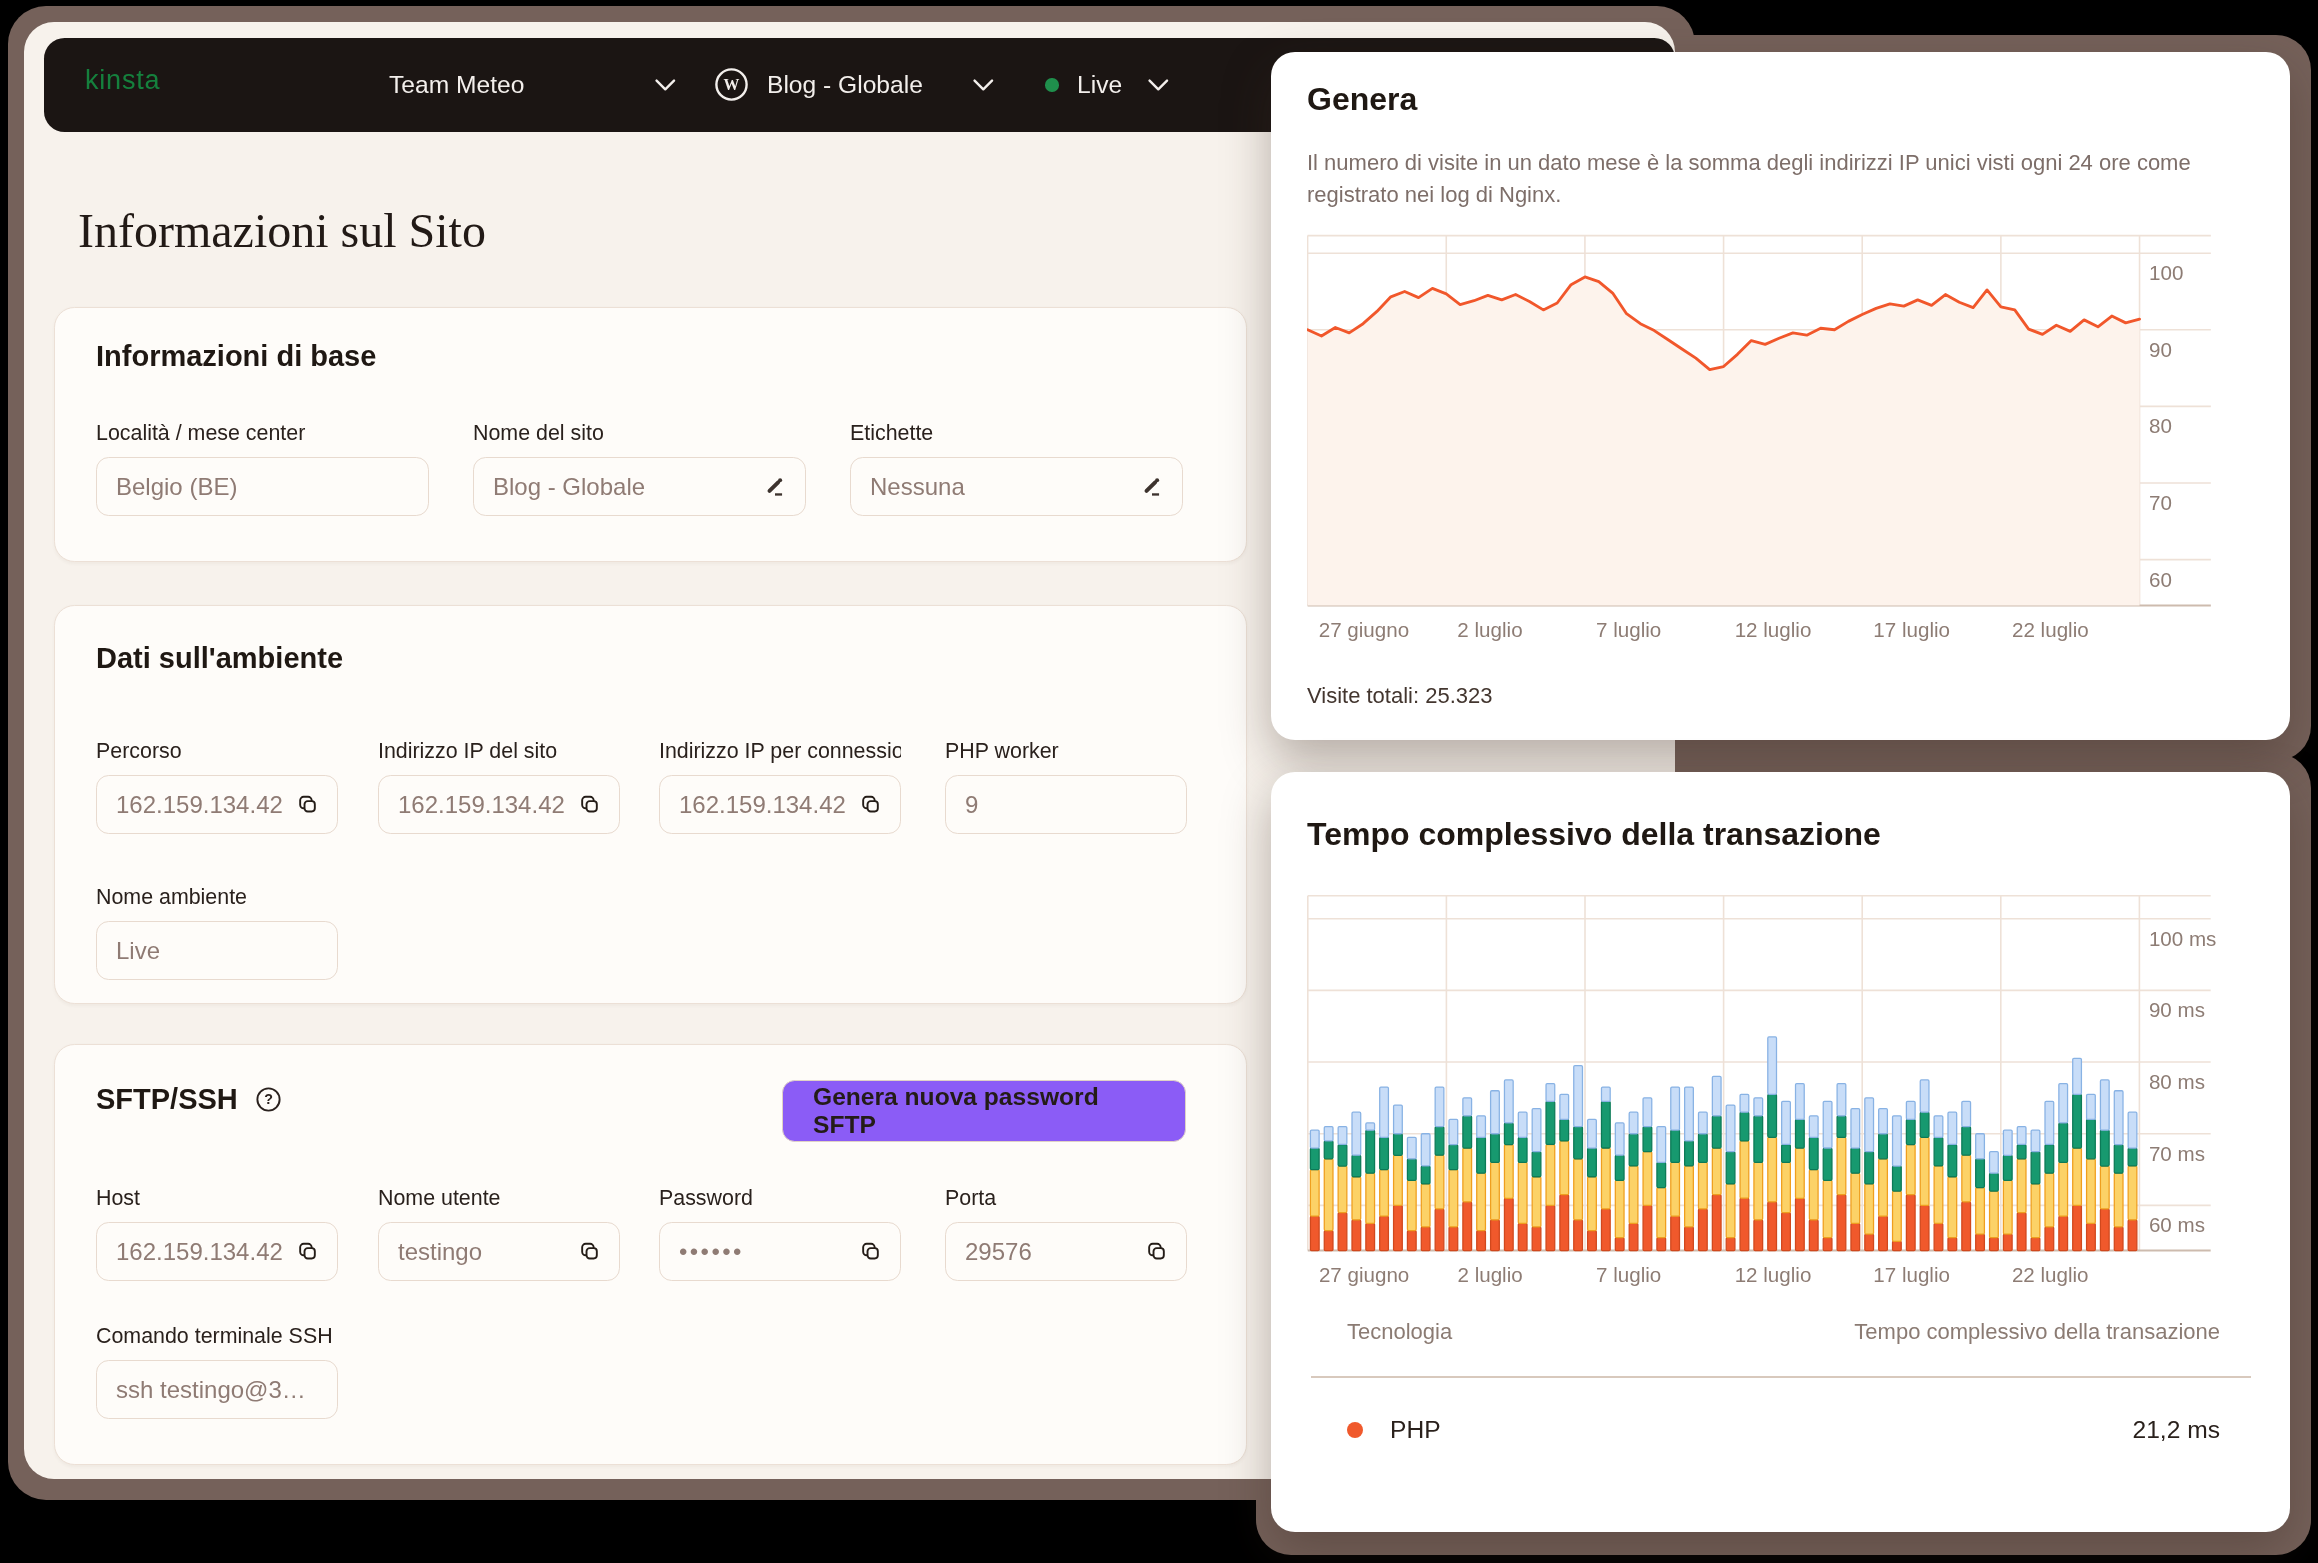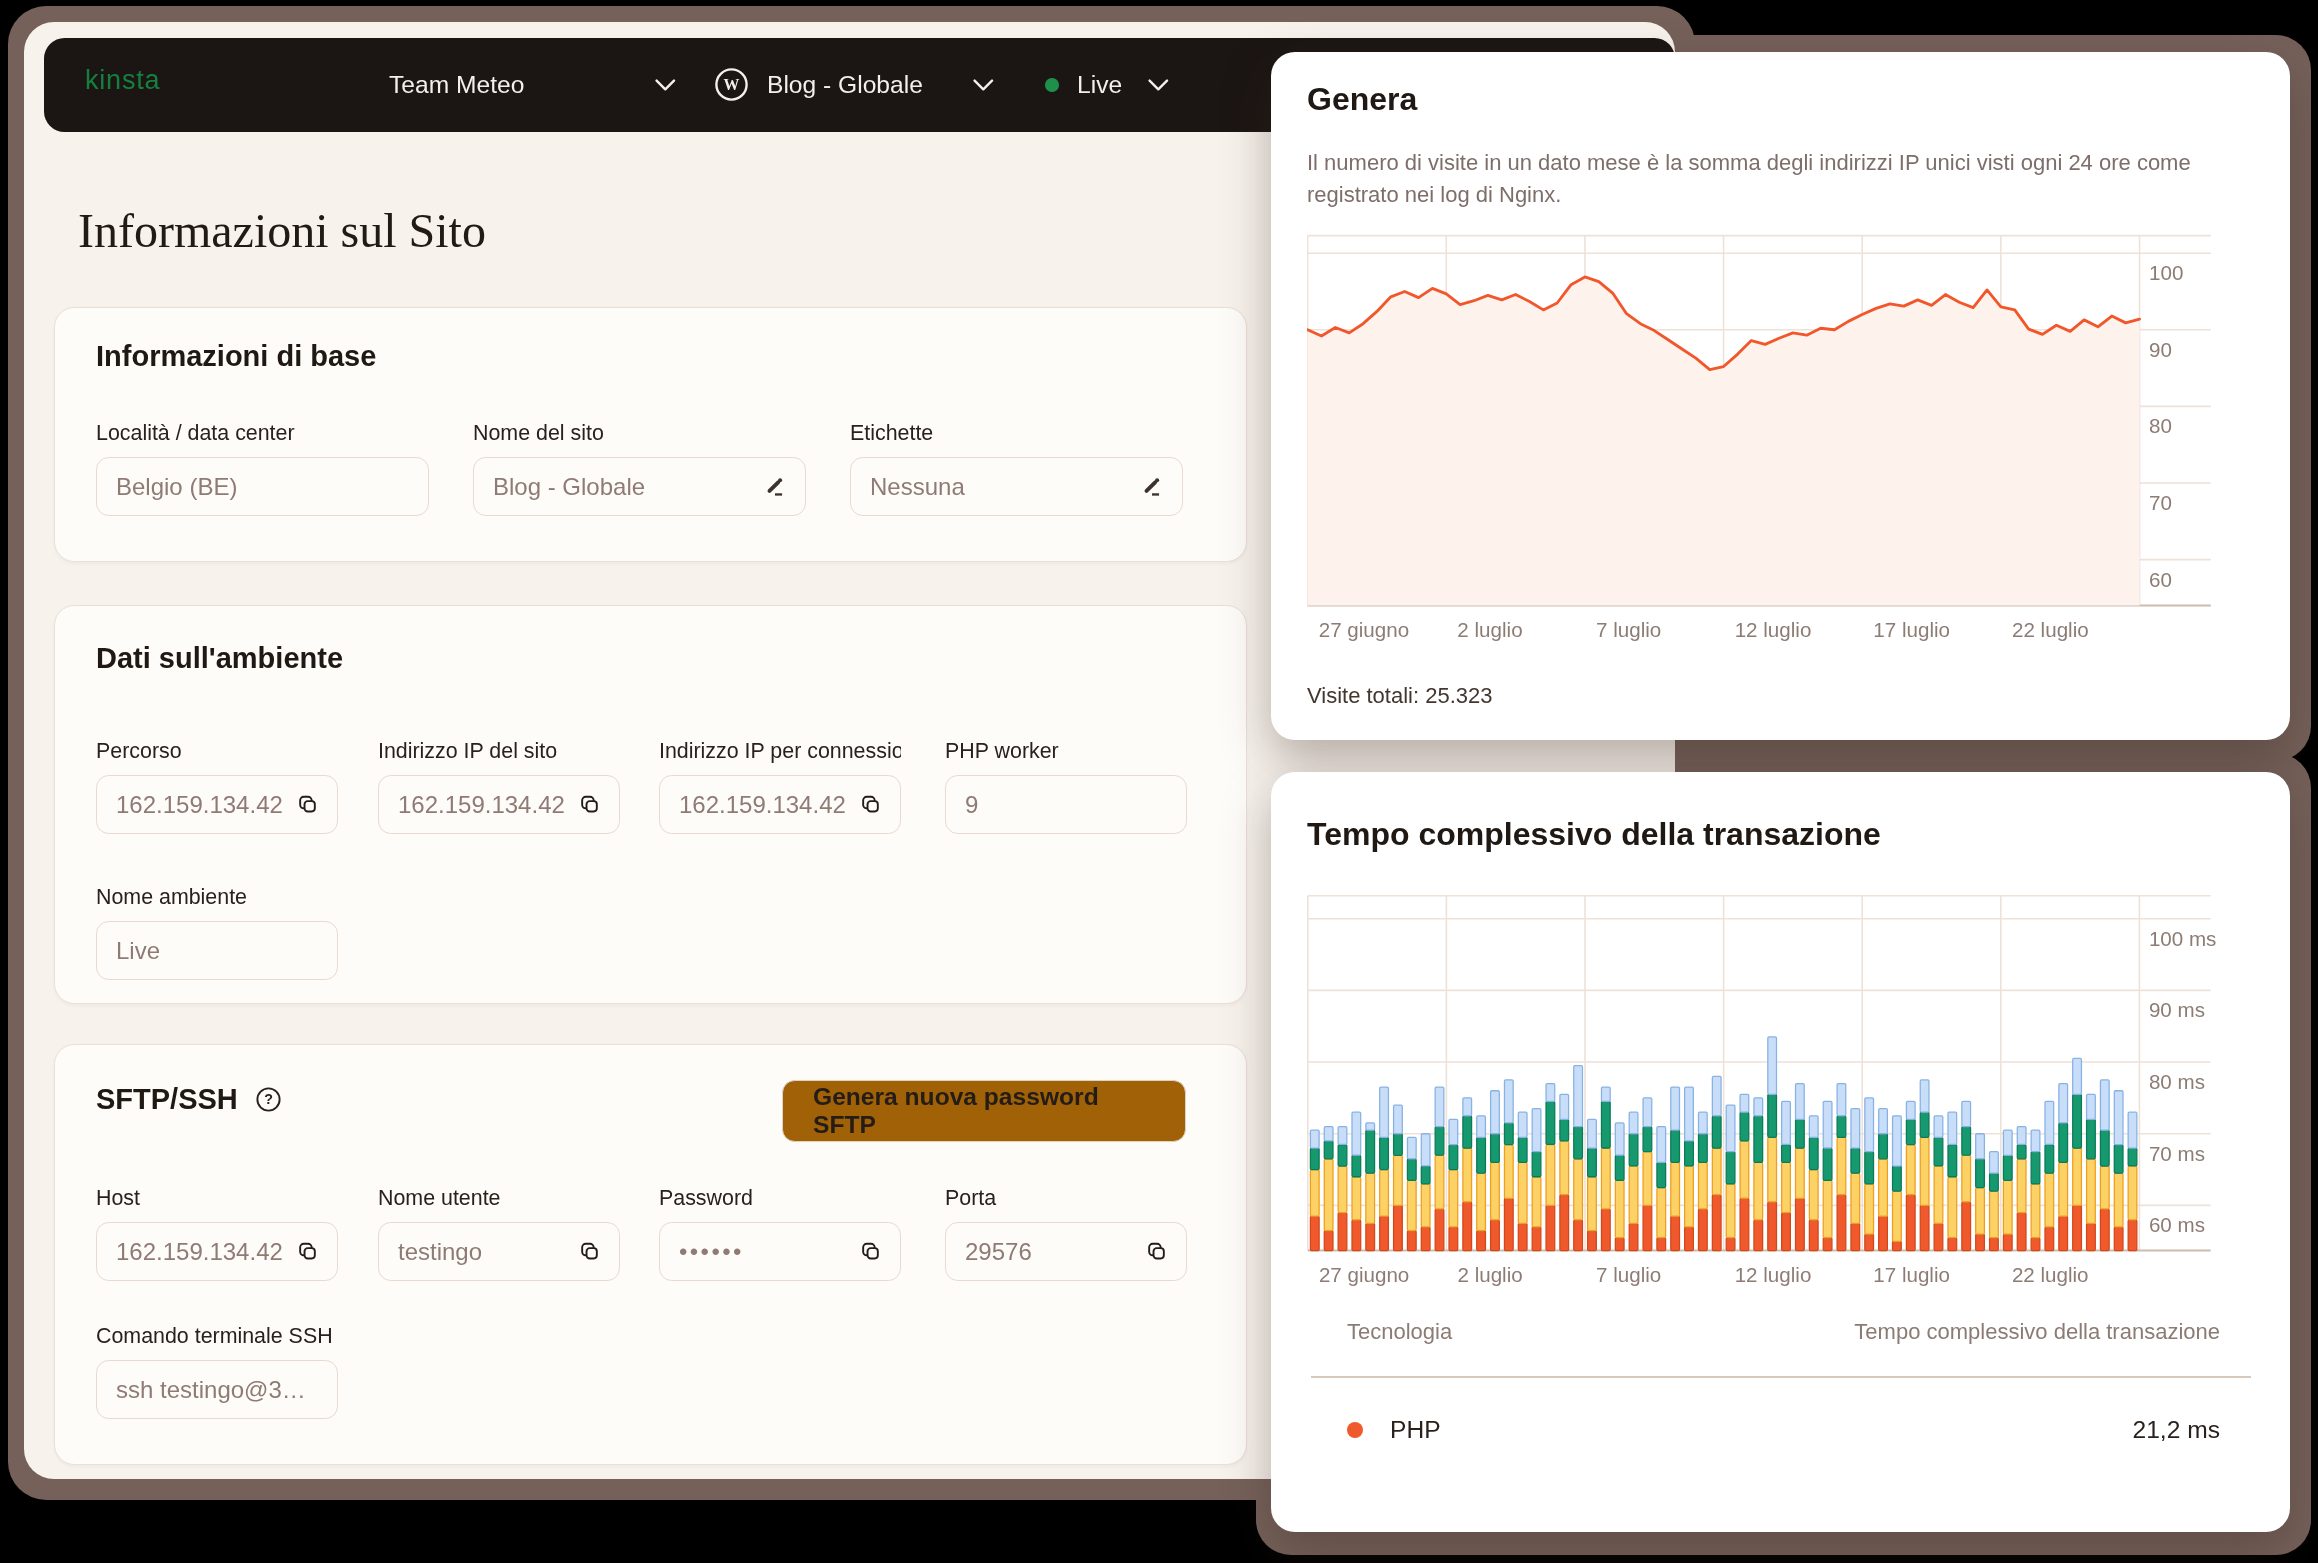--- a/index.html
+++ b/index.html
@@ -23,21 +23,21 @@
               font-size:48px;color:#221a16;}
   .card{position:absolute;background:#fefcf9;border:1.6px solid #ece0d6;border-radius:20.6px;
         box-shadow:0 1.6px 3.2px rgba(90,70,55,0.05);box-sizing:border-box;}
   .card-h{position:absolute;font-size:29px;font-weight:bold;color:#1f1813;}
   .field{position:absolute;}
   .flabel{font-size:21.4px;color:#2a211d;margin-bottom:11px;white-space:nowrap;overflow:hidden;}
   .ibox{height:59px;border:1.6px solid #e8dacf;border-radius:12.7px;display:flex;align-items:center;
         justify-content:space-between;padding:0 19px;box-sizing:border-box;background:#fefcf9;}
   .ival{font-size:24px;color:#8f7b74;white-space:nowrap;overflow:hidden;text-overflow:ellipsis;}
   .icn{flex:0 0 auto;margin-left:11px;}
-  .btn{position:absolute;height:62px;border:1.6px solid #e0d2c6;border-radius:12.7px;background:#a16207;
+  .btn{position:absolute;height:62px;border:1.6px solid #e0d2c6;border-radius:12.7px;background:#8b5cf6;
        font-size:24.6px;font-weight:600;color:#241c17;display:flex;align-items:center;
        justify-content:center;padding:0 30px;box-sizing:border-box;}
   .help{display:inline-flex;vertical-align:middle;}
   
   .ovcard{position:absolute;background:#ffffff;border-radius:24px;z-index:5;
           box-shadow:0 19px 48px rgba(58,40,32,0.35);}
   .ov-title{position:absolute;left:36px;font-size:32px;font-weight:bold;color:#1f1813;}
   .ov-desc{position:absolute;left:36px;width:944px;font-size:22px;line-height:1.45;color:#7d6e69;}
   .totals{position:absolute;left:36px;font-size:22px;color:#43362f;}
   .tbl-head{position:absolute;font-size:22px;color:#8b7b73;}
@@ -85,21 +85,21 @@
         <polyline points="2,2 13,13 24,2" fill="none" stroke="#f3efec" stroke-width="3" stroke-linecap="round" stroke-linejoin="round"></polyline>
       </svg>
     </div>
 
     <div id="page-title">Informazioni sul Sito</div>
 
     <div class="card" style="left:30px;top:285px;width:1193px;height:255px;">
       <div class="card-h" style="left:41px;top:32px;">Informazioni di base</div>
 
       <div class="field" style="left:41px;top:113px;width:333px;">
-        <div class="flabel">Località / data center</div>
+        <div class="flabel">Località / mese center</div>
         <div class="ibox">
           <span class="ival">Belgio (BE)</span>
         </div>
       </div>
       <div class="field" style="left:418px;top:113px;width:333px;">
         <div class="flabel">Nome del sito</div>
         <div class="ibox">
           <span class="ival">Blog - Globale</span>
           <svg class="icn" width="22" height="22" viewBox="0 0 28 28">
             <line x1="7" y1="19" x2="18" y2="8" stroke="#3d332e" stroke-width="5" stroke-linecap="round"></line>

